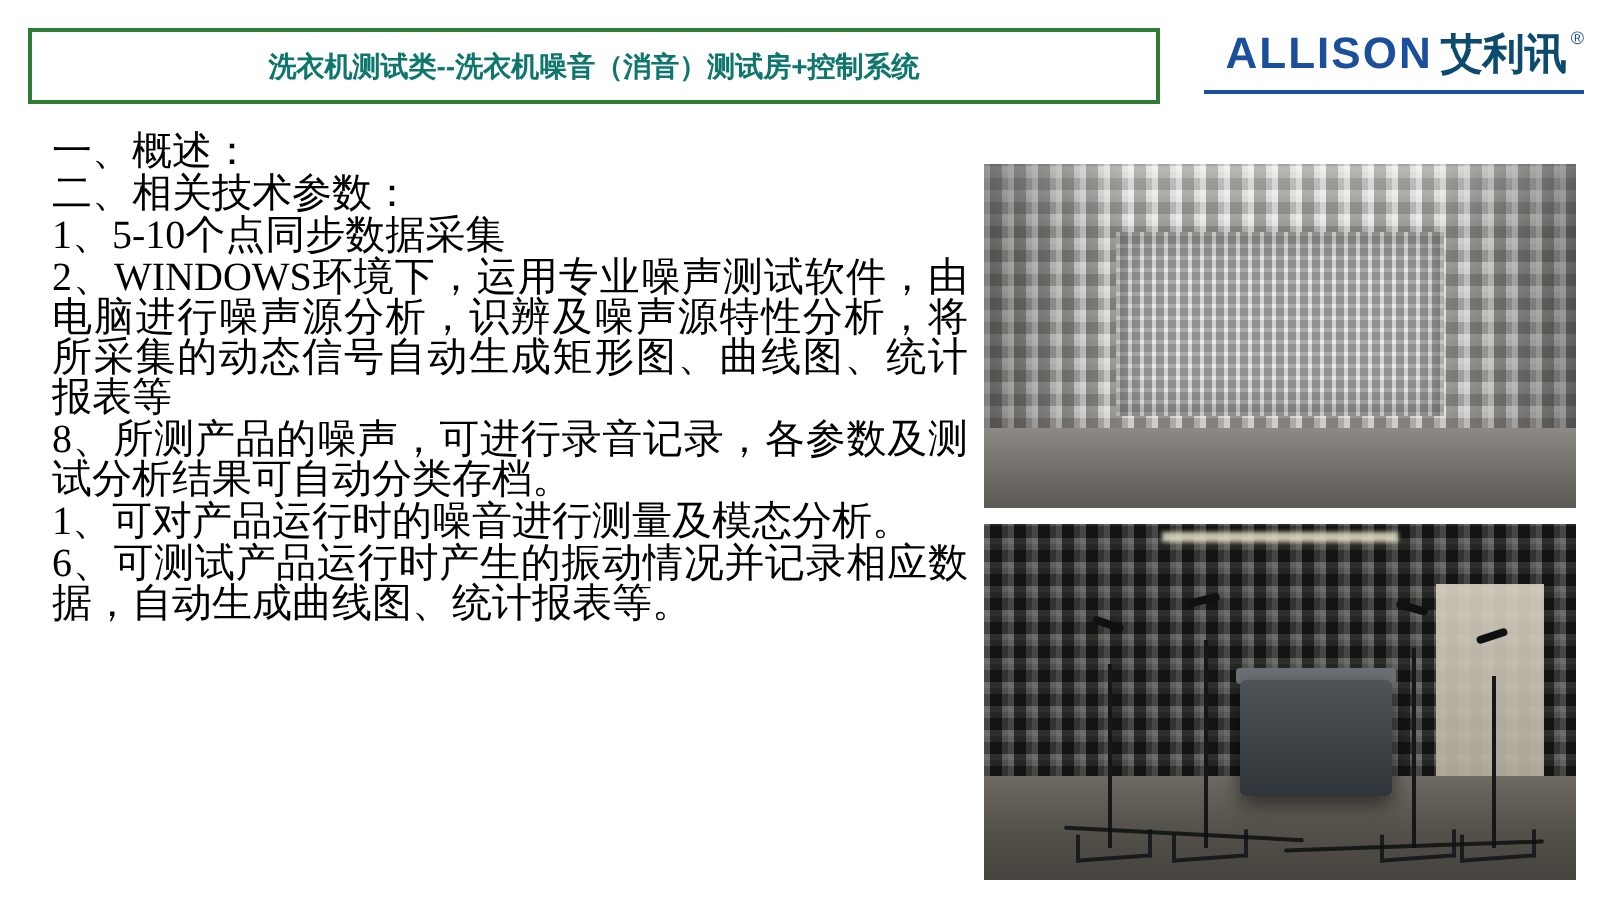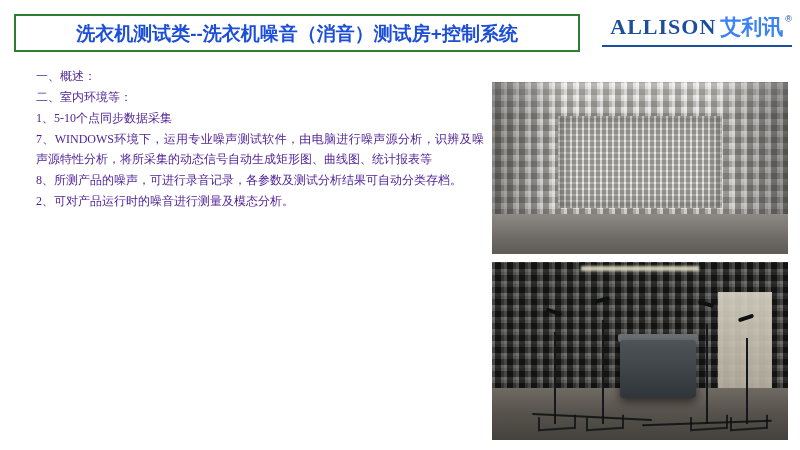--- a/index.html
+++ b/index.html
@@ -35,23 +35,23 @@
     width: 566px;
     height: 38px;
     border: 2px solid #2e7d32;
     box-sizing: border-box;
     display: flex;
     align-items: center;
     justify-content: center;
     background: #ffffff;
   }
   .title-text {
-    font-size: 19px;
+    font-size: 14px;
     font-weight: bold;
-    color: #1d4ed8;
+    color: #0f766e;
     letter-spacing: 0px;
     white-space: nowrap;
     line-height: 1;
   }
   .brand {
     position: absolute;
     right: 8px;
     top: 10px;
     width: 200px;
     height: 46px;
@@ -60,26 +60,26 @@
     display: flex;
     align-items: center;
     justify-content: flex-end;
     height: 34px;
   }
   .brand-latin {
     font-size: 22px;
     font-weight: bold;
     color: #1b4f9c;
     letter-spacing: 1px;
-    font-family: Liberation Serif, serif;
+    font-family: Liberation Sans, sans-serif;
   }
   .brand-cn {
     font-size: 21px;
     font-weight: bold;
-    color: #3b82f6;
+    color: #0c4a6e;
     margin-left: 4px;
   }
   .brand-reg {
     font-size: 9px;
     color: #1b4f9c;
     vertical-align: super;
     margin-left: 2px;
     position: relative;
     top: -8px;
   }
@@ -93,24 +93,24 @@
 
   
   .text-col {
     position: absolute;
     left: 18px;
     top: 66px;
     width: 466px;
     height: 376px;
   }
   .text-col p {
-    margin: 0 0 1px 18px;
-    font-size: 12px;
+    margin: 0 0 1px 8px;
+    font-size: 20px;
     line-height: 20px;
-    color: #4c1d95;
+    color: #000000;
     font-family: "Liberation Serif", "DejaVu Serif", serif;
     text-align: justify;
   }
   .indent {
     text-indent: 2em;
   }
 
   
   .photo {
     position: absolute;
@@ -284,25 +284,26 @@
         <span class="brand-latin">ALLISON</span>
         <span class="brand-cn">艾利讯</span>
         <span class="brand-reg">®</span>
       </div>
       <div class="brand-rule"></div>
     </div>
   </div>
 
   <div class="text-col">
     <p>一、概述：</p>
-    <p>二、室内环境等：</p>
+    <p>二、相关技术参数：</p>
     <p>1、5-10个点同步数据采集</p>
-    <p>7、WINDOWS环境下，运用专业噪声测试软件，由电脑进行噪声源分析，识辨及噪声源特性分析，将所采集的动态信号自动生成矩形图、曲线图、统计报表等</p>
+    <p>2、WINDOWS环境下，运用专业噪声测试软件，由电脑进行噪声源分析，识辨及噪声源特性分析，将所采集的动态信号自动生成矩形图、曲线图、统计报表等</p>
     <p>8、所测产品的噪声，可进行录音记录，各参数及测试分析结果可自动分类存档。</p>
-    <p>2、可对产品运行时的噪音进行测量及模态分析。</p>
+    <p>1、可对产品运行时的噪音进行测量及模态分析。</p>
+    <p>6、可测试产品运行时产生的振动情况并记录相应数据，自动生成曲线图、统计报表等。</p>
   </div>
 
   <div class="photo photo-top">
     <div class="wedges"></div>
     <div class="back-wall"></div>
     <div class="ceiling-shade"></div>
     <div class="side-shade-l"></div>
     <div class="side-shade-r"></div>
     <div class="floor"></div>
   </div>

